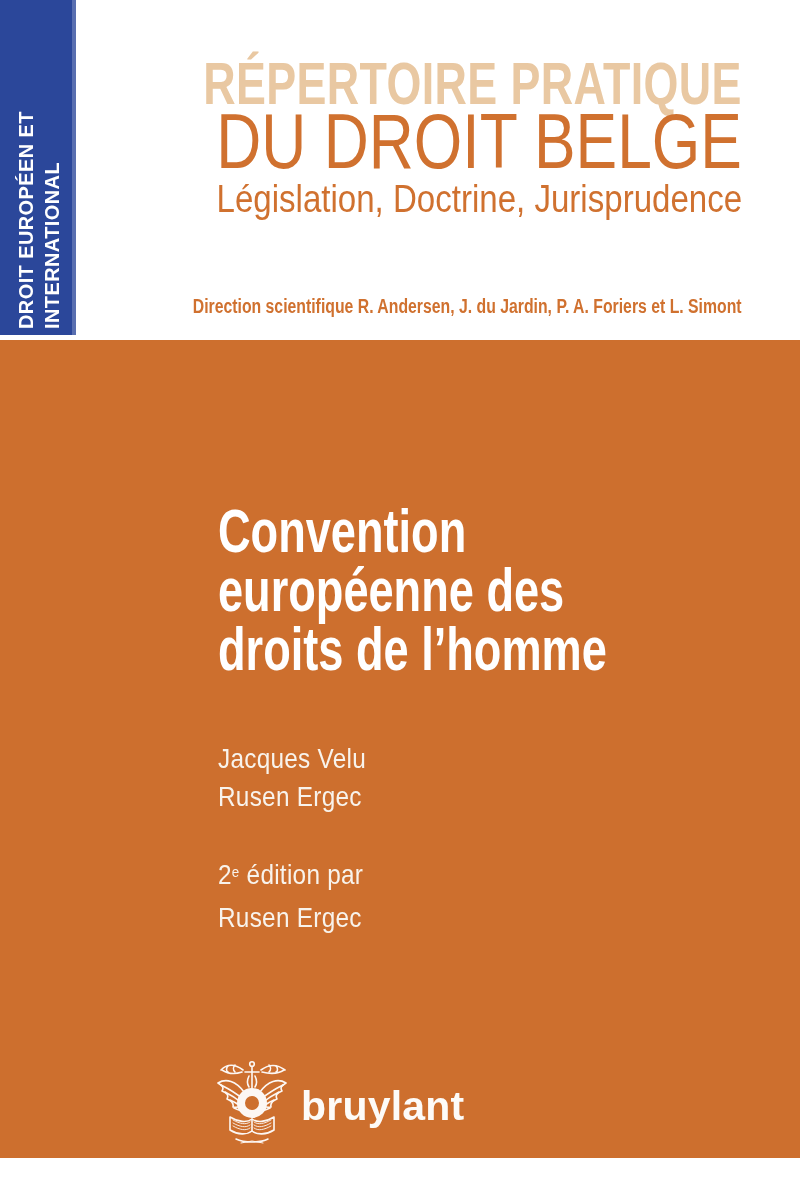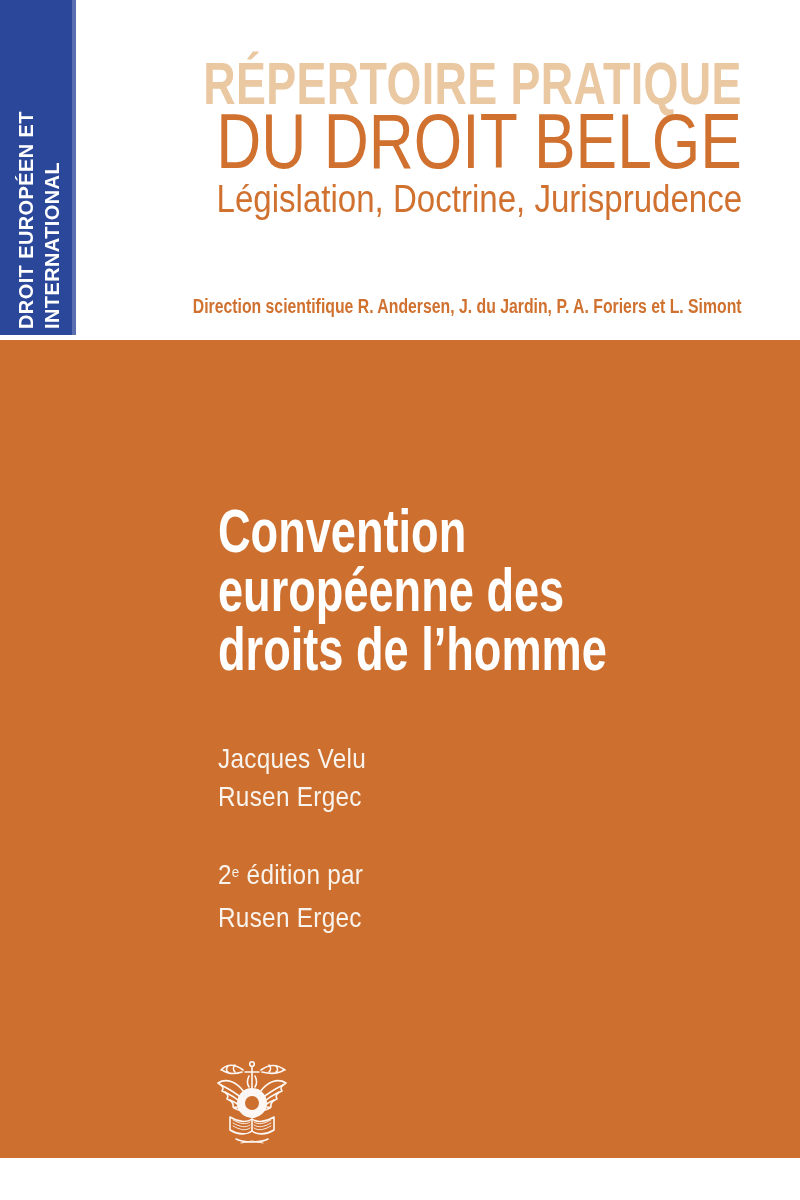--- a/index.html
+++ b/index.html
@@ -238,16 +238,17 @@
       <path d="M19 64 C 26 68 32 69 36 66" stroke-width="0.9"></path>
       <path d="M19 67 C 26 71 32 72 36 69" stroke-width="0.9"></path>
       <path d="M57 61 C 50 65 44 66 40 63" stroke-width="0.9"></path>
       <path d="M57 64 C 50 68 44 69 40 66" stroke-width="0.9"></path>
       <path d="M57 67 C 50 71 44 72 40 69" stroke-width="0.9"></path>
 
       <path d="M22 80 C 30 84 46 84 54 80"></path>
       <path d="M27 84 L 38 82 L 49 84" stroke-width="1"></path>
     </g>
   </svg>
+  <div class="publisher-name">bruylant</div>
 
   <div class="footer-margin"></div>
 
 </div>
 
 </body></html>

